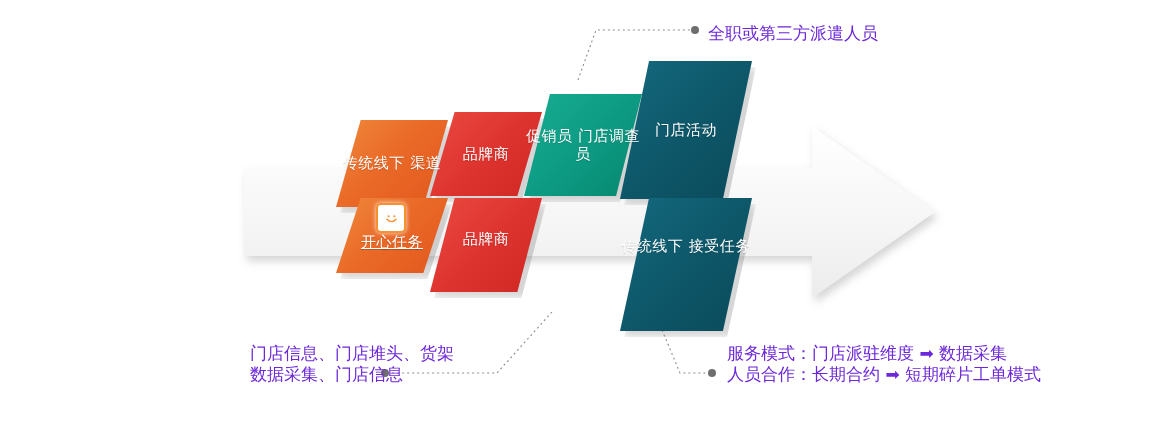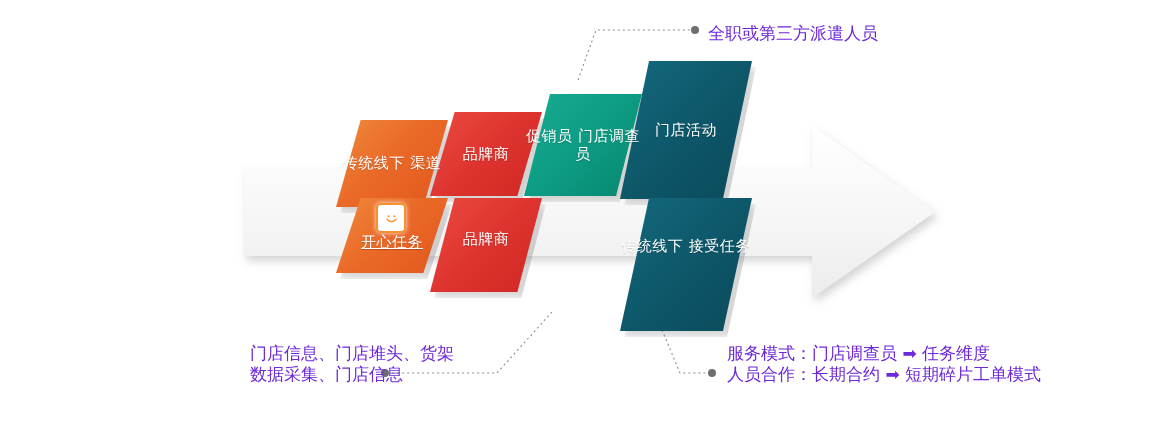--- a/index.html
+++ b/index.html
@@ -171,17 +171,17 @@
   <div class="callout" style="left:708px;top:23px;">
     <span class="ln">全职或第三方派遣人员</span>
   </div>
 
   <div class="callout" style="left:222px;top:343px;margin-left:28px;">
     <span class="ln">门店信息、门店堆头、货架</span>
     <span class="ln">数据采集、门店信息</span>
   </div>
 
   <div class="callout" style="left:727px;top:343px;">
-    <span class="ln">服务模式：门店调查员 ➡ 任务维度</span>
+    <span class="ln">服务模式：门店派驻维度 ➡ 数据采集</span>
     <span class="ln">人员合作：长期合约 ➡ 短期碎片工单模式</span>
   </div>
 
 </div>
 
 </body></html>

